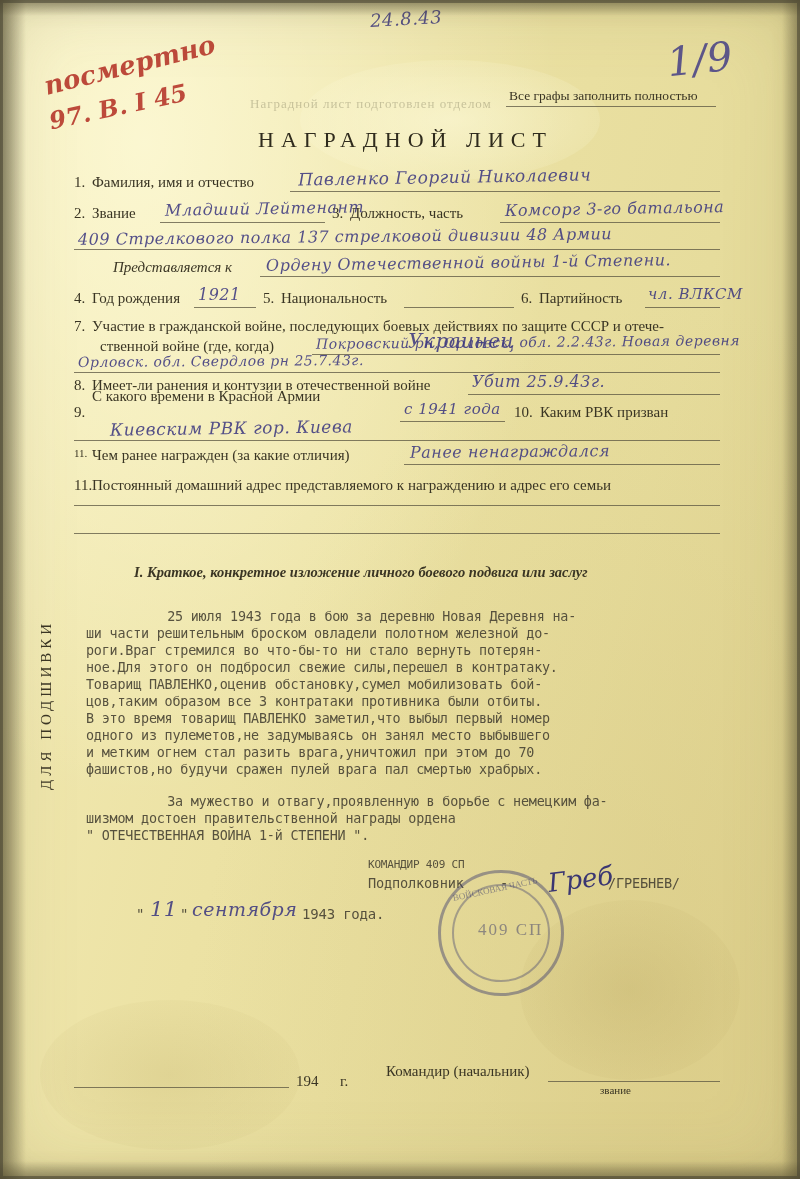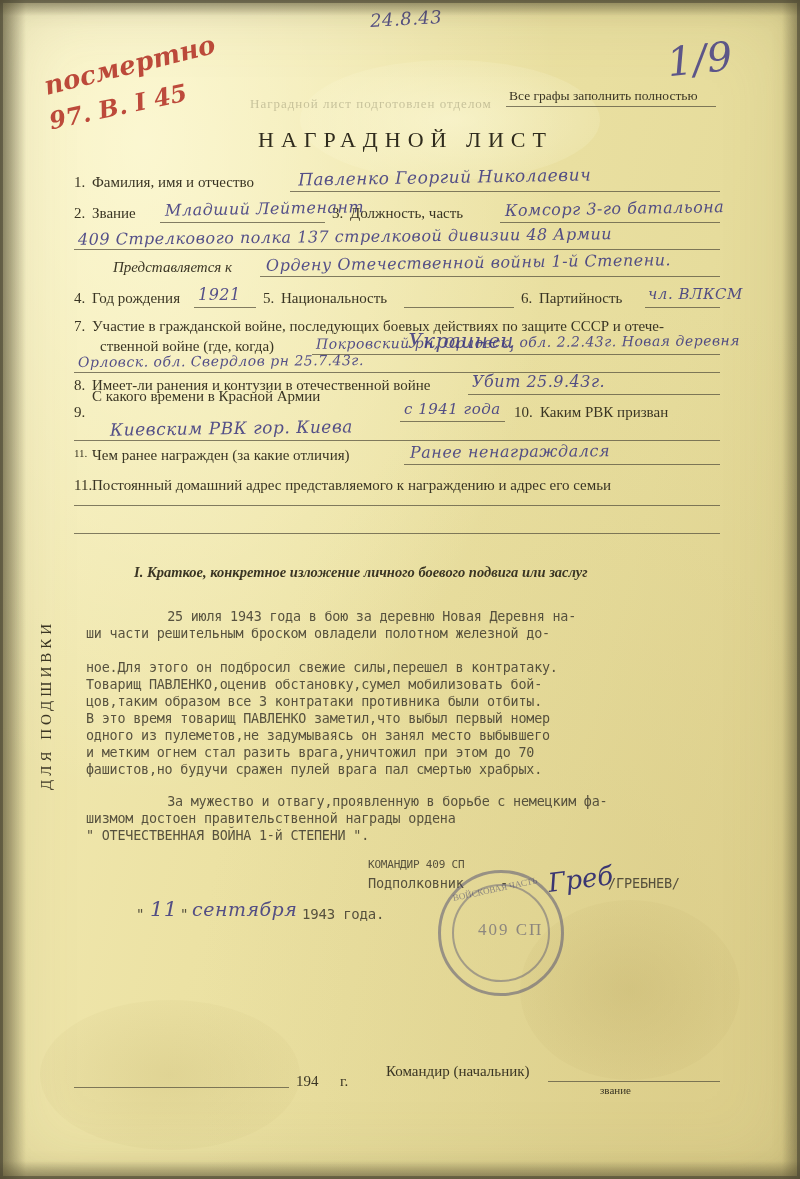--- a/index.html
+++ b/index.html
@@ -259,20 +259,21 @@
 
   <div class="print" style="left:74px;top:477px;font-size:15px;">11.</div>
   <div class="print" style="left:92px;top:477px;font-size:15px;">Постоянный домашний адрес представляемого к награждению и адрес его семьи</div>
   <div class="rule" style="left:74px;top:505px;width:646px;"></div>
   <div class="rule" style="left:74px;top:533px;width:646px;"></div>
 
   <div class="print" style="left:134px;top:564px;font-size:14.5px;font-weight:bold;font-style:italic;">I. Краткое, конкретное изложение личного боевого подвига или заслуг</div>
 
   <div class="typed" style="left:120px;top:609px;font-size:13.4px;">      25 июля 1943 года в бою за деревню Новая Деревня на-</div>
   <div class="typed" style="left:86px;top:626px;font-size:13.4px;">ши части решительным броском овладели полотном железной до-</div>
+  <div class="typed" style="left:86px;top:643px;font-size:13.4px;">роги.Враг стремился во что-бы-то ни стало вернуть потерян-</div>
   <div class="typed" style="left:86px;top:660px;font-size:13.4px;text-align:center;">ное.Для этого он подбросил свежие силы,перешел в контратаку.</div>
   <div class="typed" style="left:86px;top:677px;font-size:13.4px;">Товарищ ПАВЛЕНКО,оценив обстановку,сумел мобилизовать бой-</div>
   <div class="typed" style="left:86px;top:694px;font-size:13.4px;">цов,таким образом все 3 контратаки противника были отбиты.</div>
   <div class="typed" style="left:86px;top:711px;font-size:13.4px;">В это время товарищ ПАВЛЕНКО заметил,что выбыл первый номер</div>
   <div class="typed" style="left:86px;top:728px;font-size:13.4px;">одного из пулеметов,не задумываясь он занял место выбывшего</div>
   <div class="typed" style="left:86px;top:745px;font-size:13.4px;">и метким огнем стал разить врага,уничтожил при этом до 70</div>
   <div class="typed" style="left:86px;top:762px;font-size:13.4px;">фашистов,но будучи сражен пулей врага пал смертью храбрых.</div>
 
   <div class="typed" style="left:120px;top:794px;font-size:13.4px;">      За мужество и отвагу,проявленную в борьбе с немецким фа-</div>
   <div class="typed" style="left:86px;top:811px;font-size:13.4px;">шизмом достоен правительственной награды ордена</div>

